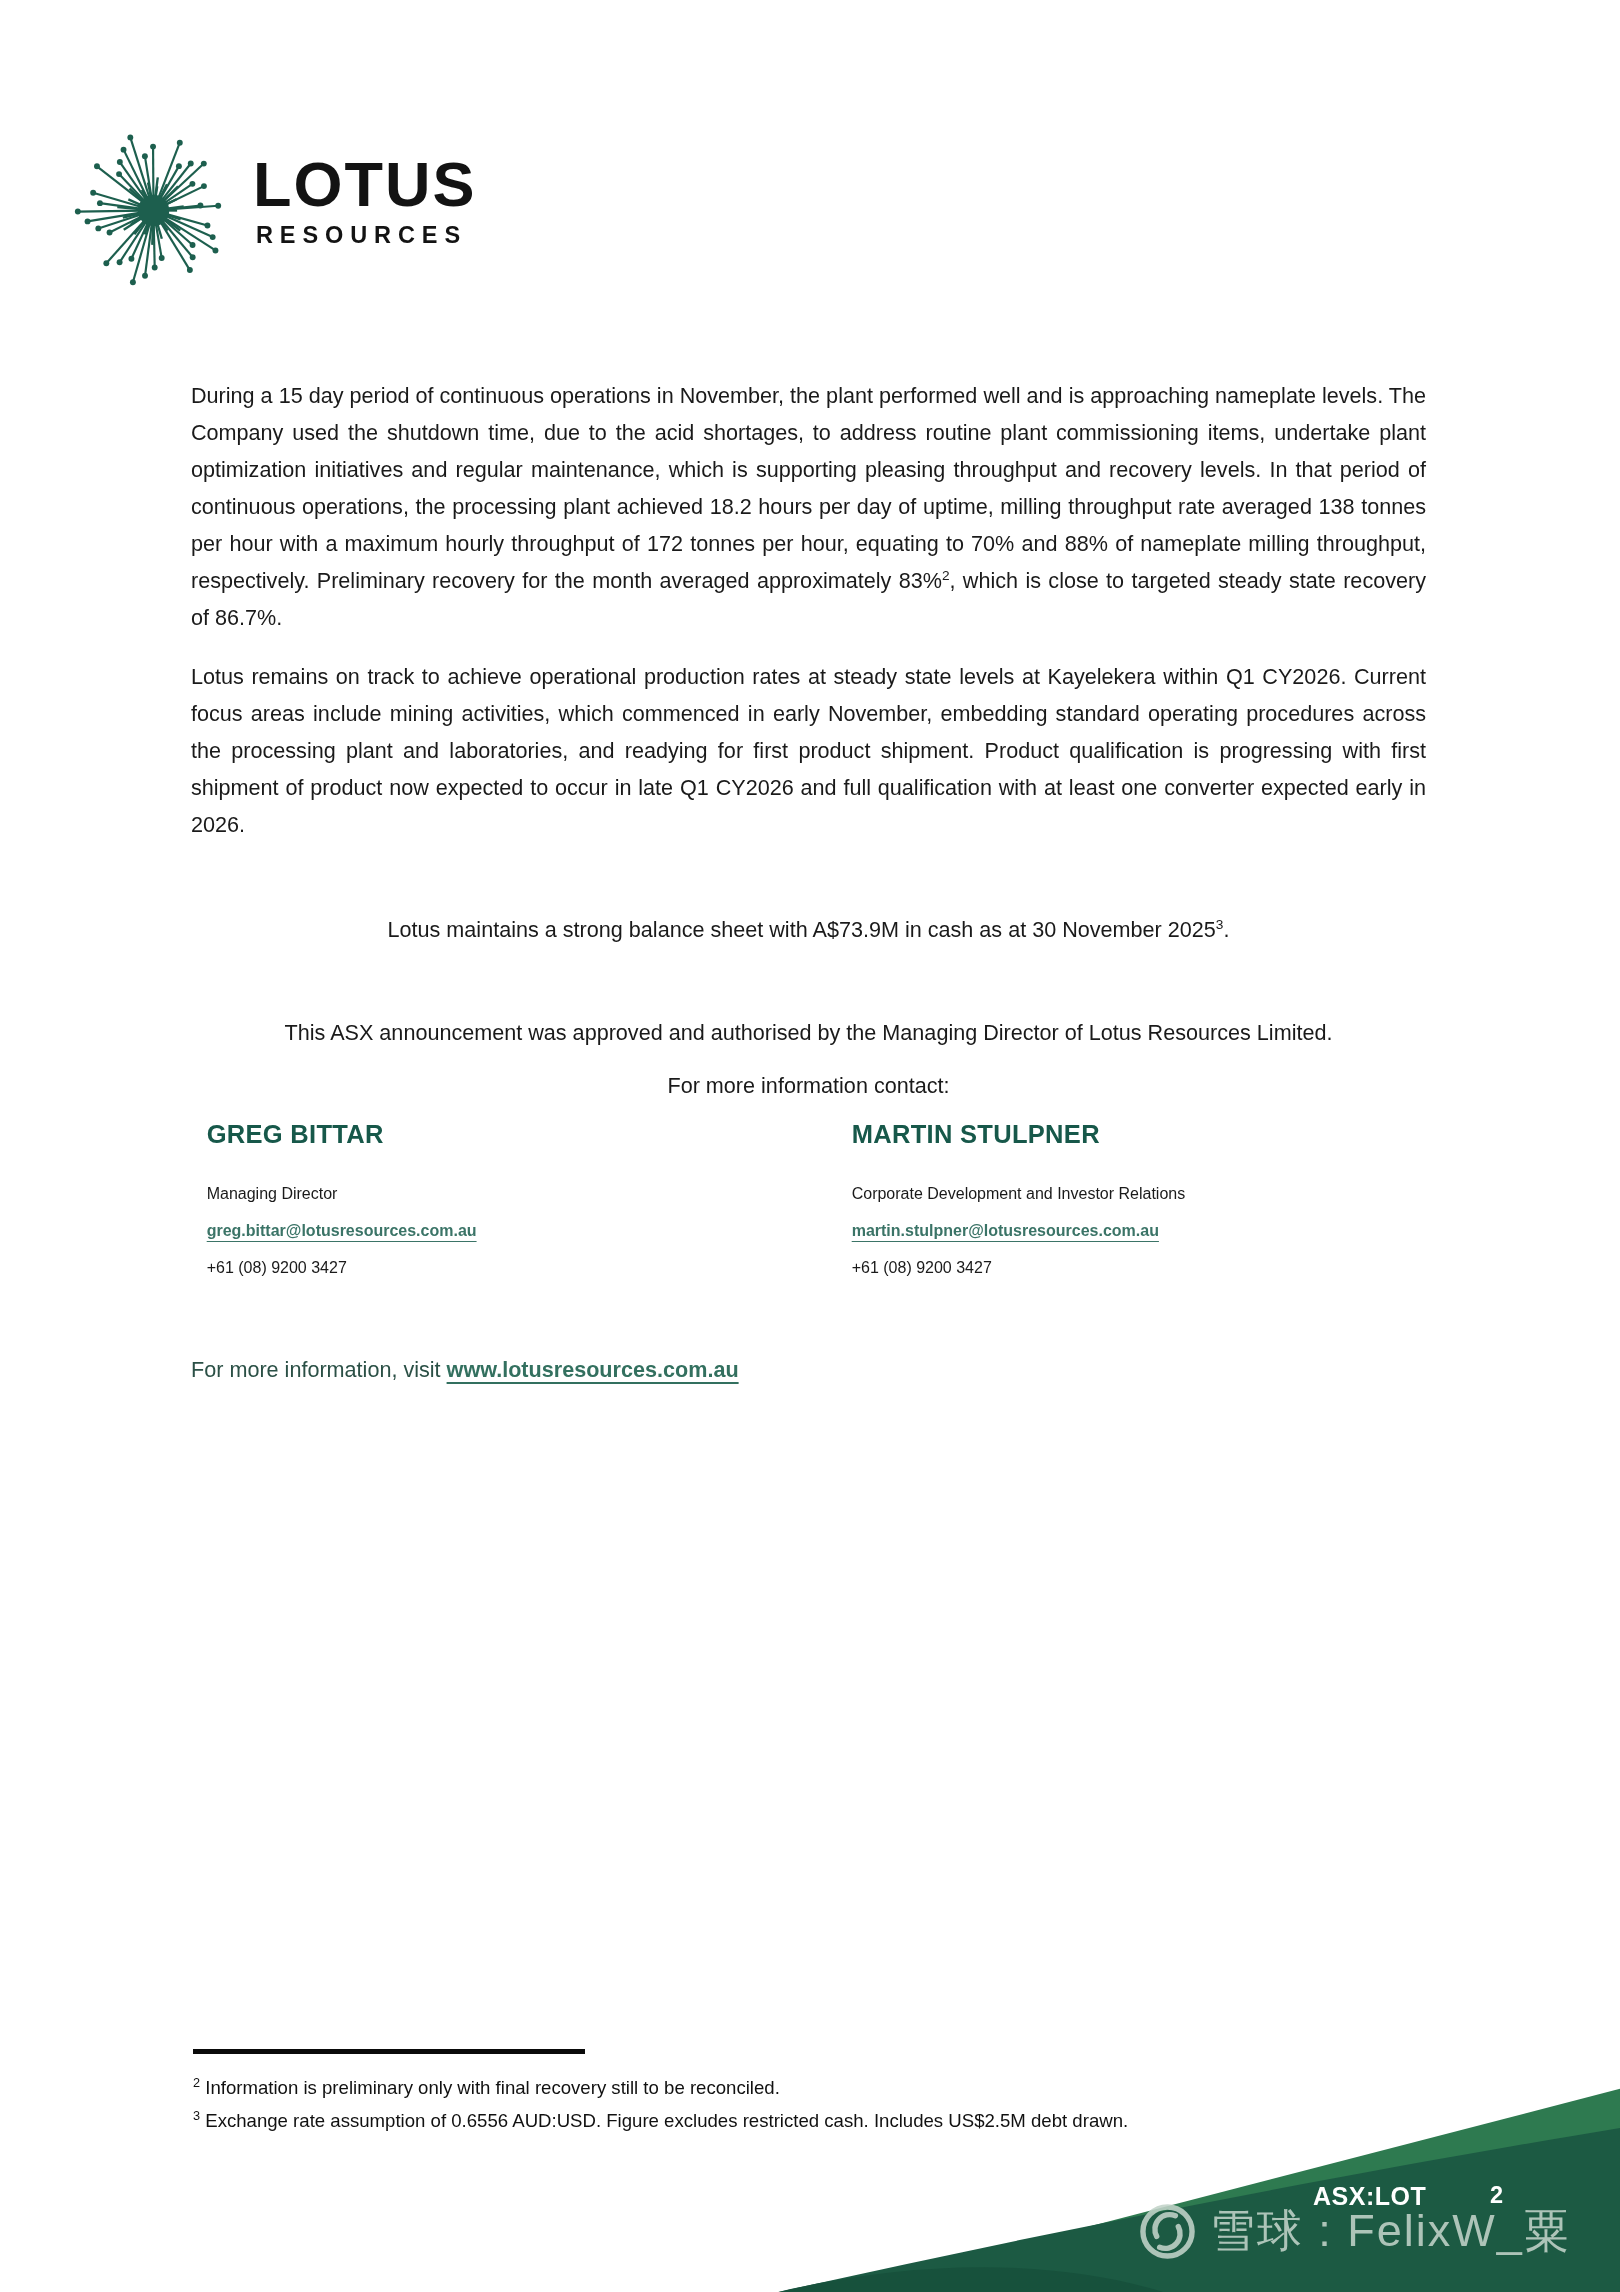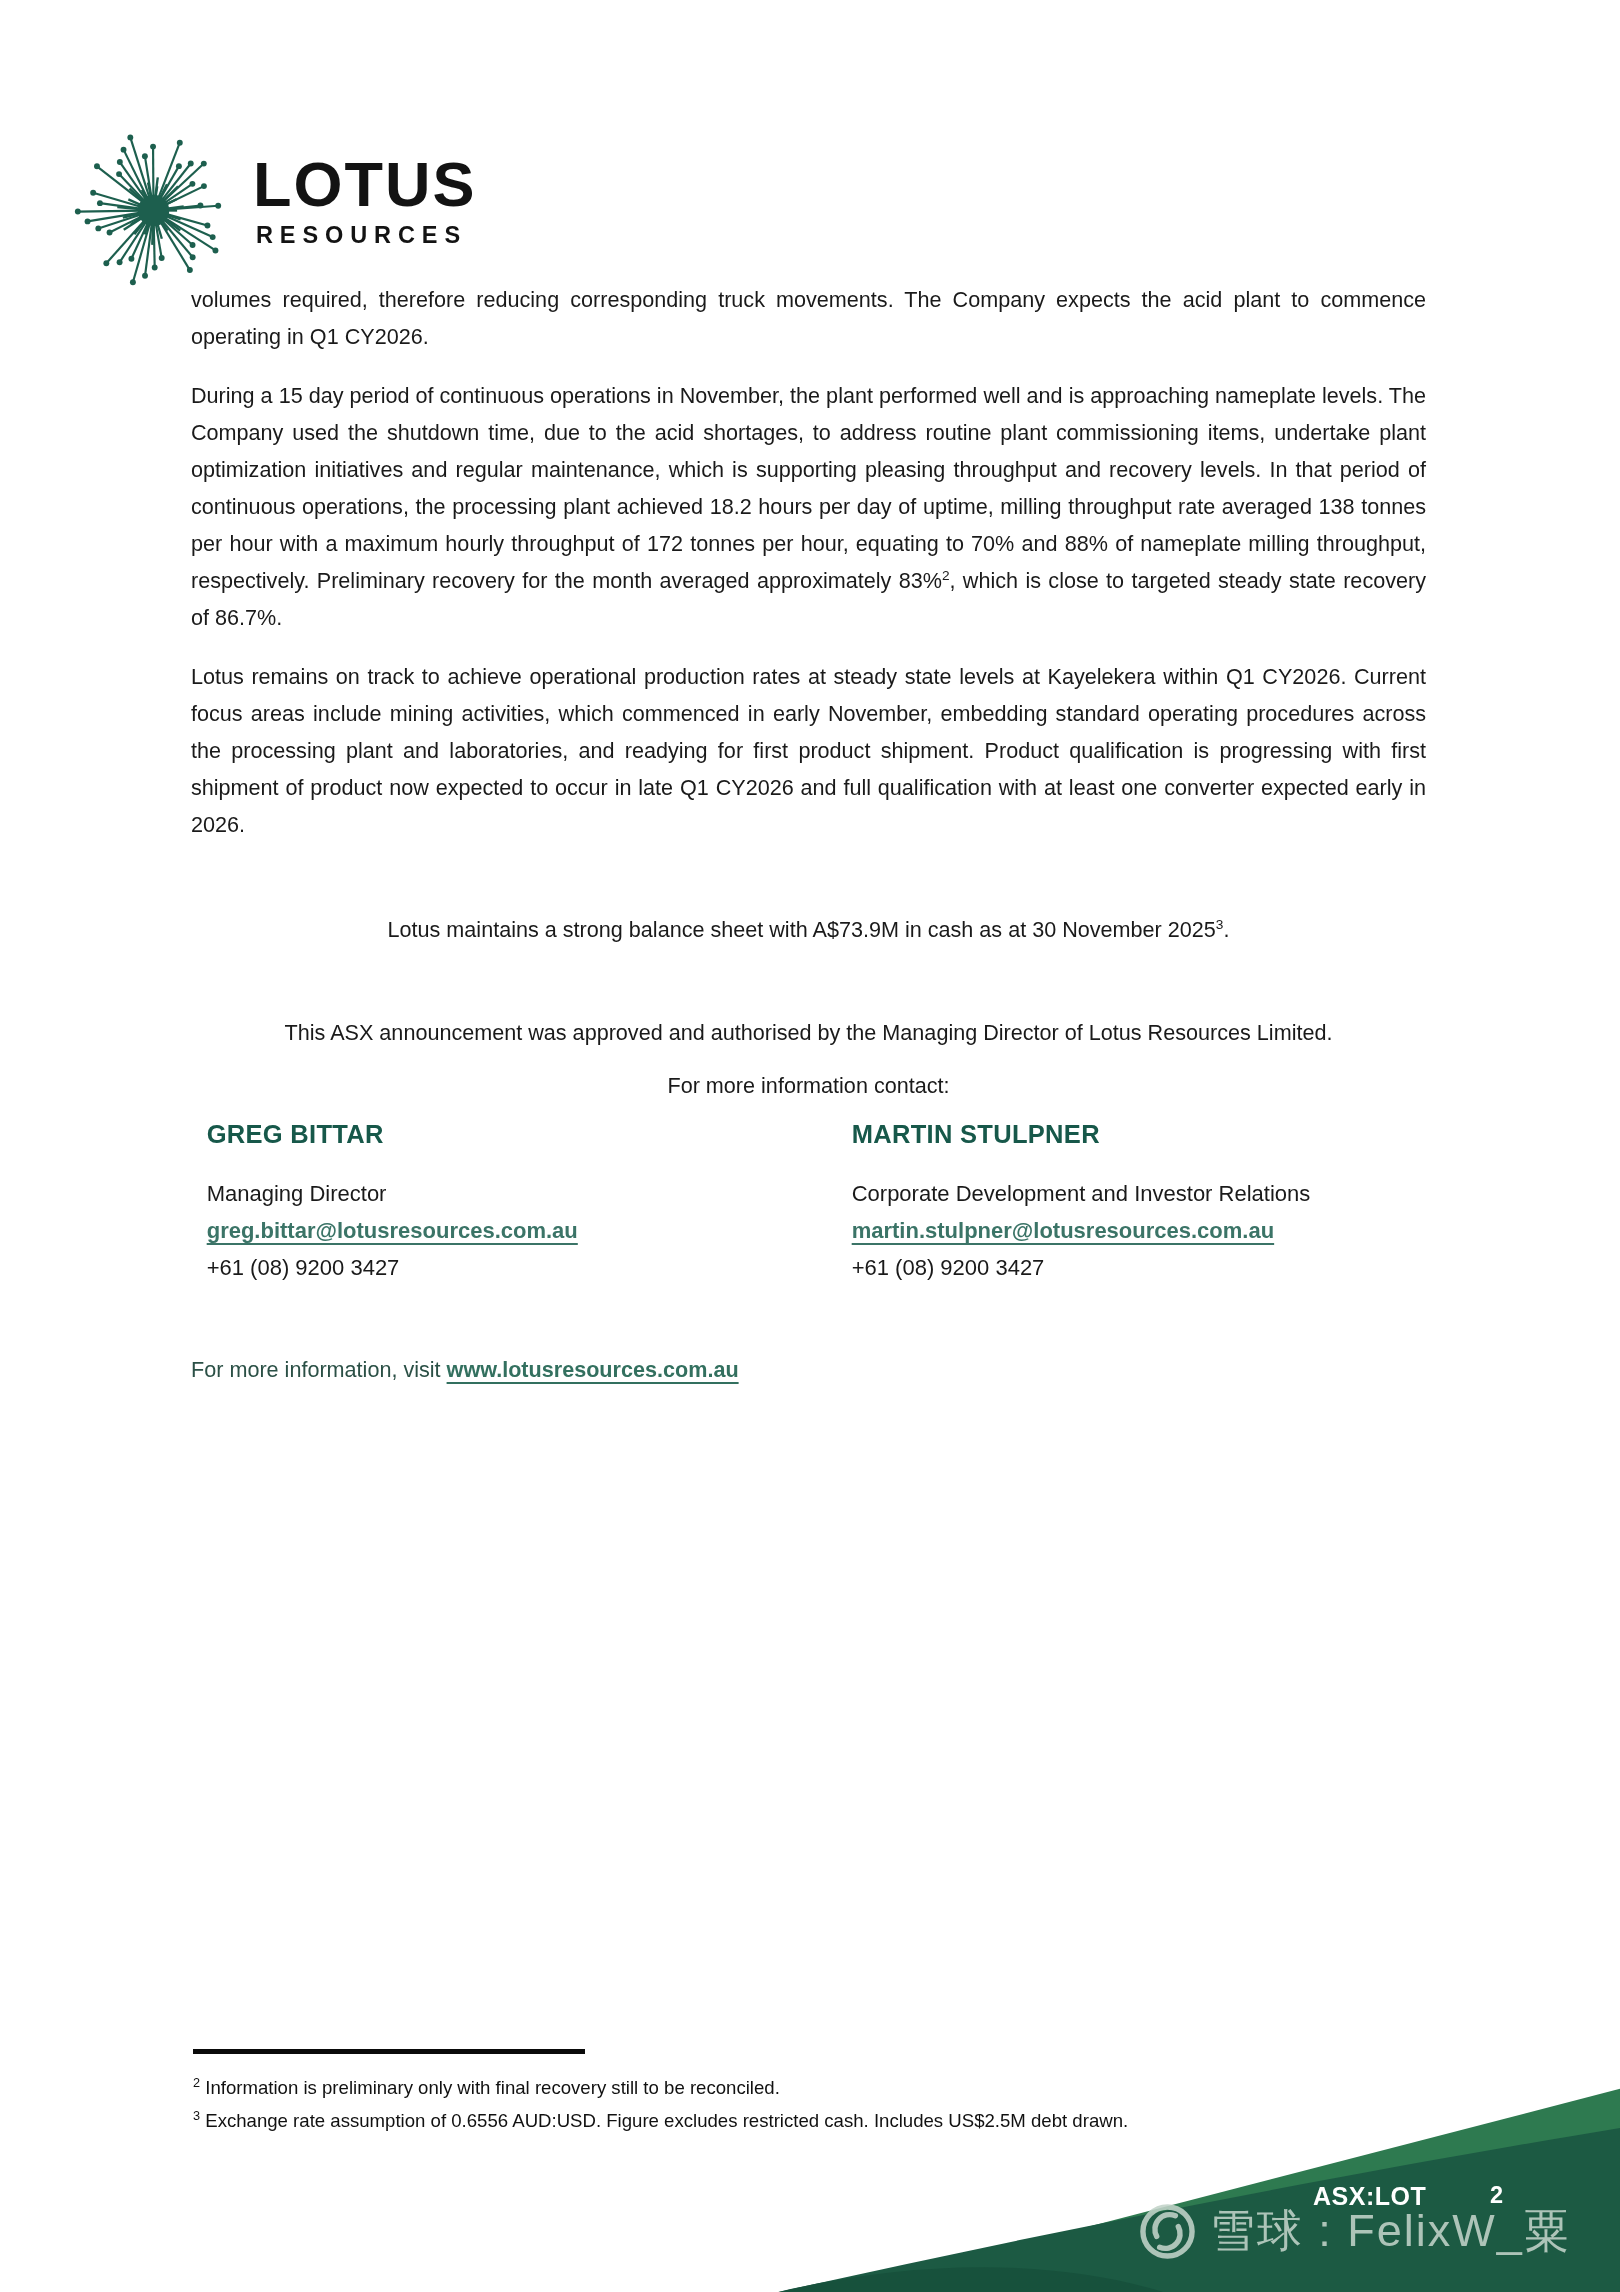--- a/index.html
+++ b/index.html
@@ -26,21 +26,21 @@
   
   .block{position:absolute;left:191px;width:1235px;font-size:21.6px;line-height:37px;text-align:center;}
   .just{text-align:justify;}
   sup.fn{font-size:13.7px;line-height:0;vertical-align:super;}
   
   .contacts{position:absolute;left:191px;top:1120px;width:1274px;display:flex;gap:16px;}
   .contact-col{width:660px;padding-left:15.7px;box-sizing:border-box;}
   .contact-col h3{
     margin:0 0 25.5px 0;font-size:25.5px;font-weight:700;color:#17584a;letter-spacing:0.3px;
   }
-  .contact-line{font-size:22px;line-height:37px;color:#1a1a1a;}
+  .contact-line{font-size:16px;line-height:37px;color:#1a1a1a;}
   a.email{
     font-weight:700;color:#3b7467;text-decoration:underline;
     text-decoration-color:#3b7467;text-underline-offset:4.9px;
   }
   .visit{position:absolute;left:191px;top:1351px;font-size:21.6px;line-height:37px;color:#2b5046;}
   a.site{
     font-weight:700;color:#33705f;text-decoration:underline;
     text-decoration-color:#33705f;text-underline-offset:4.9px;
   }
   
@@ -161,23 +161,20 @@
         <line x1="90.74258756235216" y1="82.66350176025222" x2="101.71293781176081" y2="61.31750880126107" stroke="#1d5f4e" stroke-width="2.4"></line>
         <line x1="92.28683607779682" y1="83.8020199569198" x2="113.0065437871481" y2="63.511783082032196" stroke="#1d5f4e" stroke-width="2.4"></line>
         <line x1="93.39276427779501" y1="85.36977311926553" x2="111.36864520377834" y2="76.60235018348399" stroke="#1d5f4e" stroke-width="2.4"></line>
         <line x1="93.94729324150924" y1="87.20646165845726" x2="118.72768174779779" y2="83.90005190202918" stroke="#1d5f4e" stroke-width="2.4"></line>
         <circle cx="88" cy="88" r="16" fill="#1d5f4e"></circle>
       </svg>
     <div class="logo-word">LOTUS</div>
     <div class="logo-sub">RESOURCES</div>
   </div>
 
-  <div class="block just" style="top:281px">
-    <span>volumes required, therefore reducing corresponding truck movements.  The Company expects the acid plant to commence operating in Q1 CY2026.</span>
-  </div>
 
   <div class="block just" style="top:377px">
     <span>During a 15 day period of continuous operations in November, the plant performed well and is approaching nameplate levels. The Company used the shutdown time, due to the acid shortages, to address routine plant commissioning items, undertake plant optimization initiatives and regular maintenance, which is supporting pleasing throughput and recovery levels. In that period of continuous operations, the processing plant achieved 18.2 hours per day of uptime, milling throughput rate averaged 138 tonnes per hour with a maximum hourly throughput of 172 tonnes per hour, equating to 70% and 88% of nameplate milling throughput, respectively. Preliminary recovery for the month averaged approximately 83%</span><sup class="fn">2</sup><span>, which is close to targeted steady state recovery of 86.7%.</span>
   </div>
 
   <div class="block just" style="top:658px">
     <span>Lotus remains on track to achieve operational production rates at steady state levels at Kayelekera within Q1 CY2026. Current focus areas include mining activities, which commenced in early November, embedding standard operating procedures across the processing plant and laboratories, and readying for first product shipment. Product qualification is progressing with first shipment of product now expected to occur in late Q1 CY2026 and full qualification with at least one converter expected early in 2026.</span>
   </div>
 
   <div class="block" style="top:911px">

